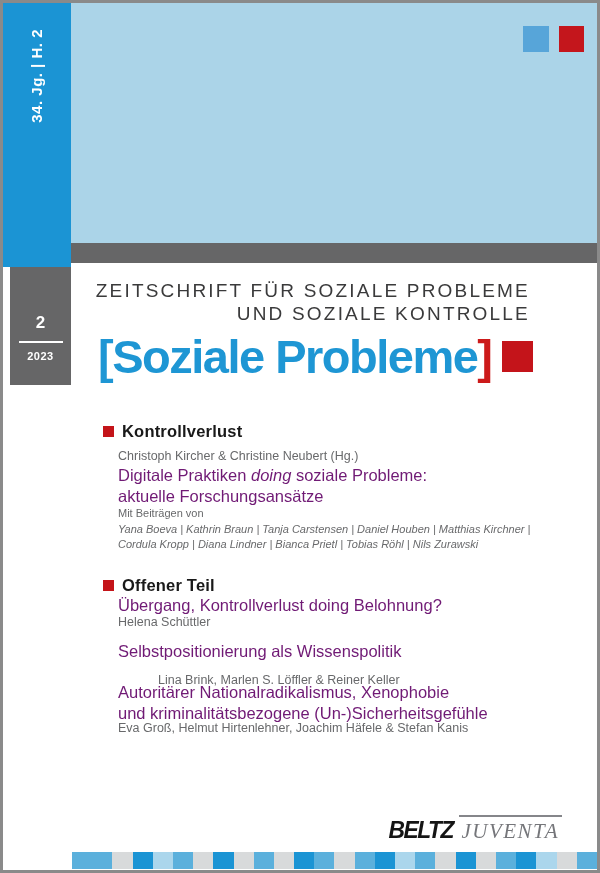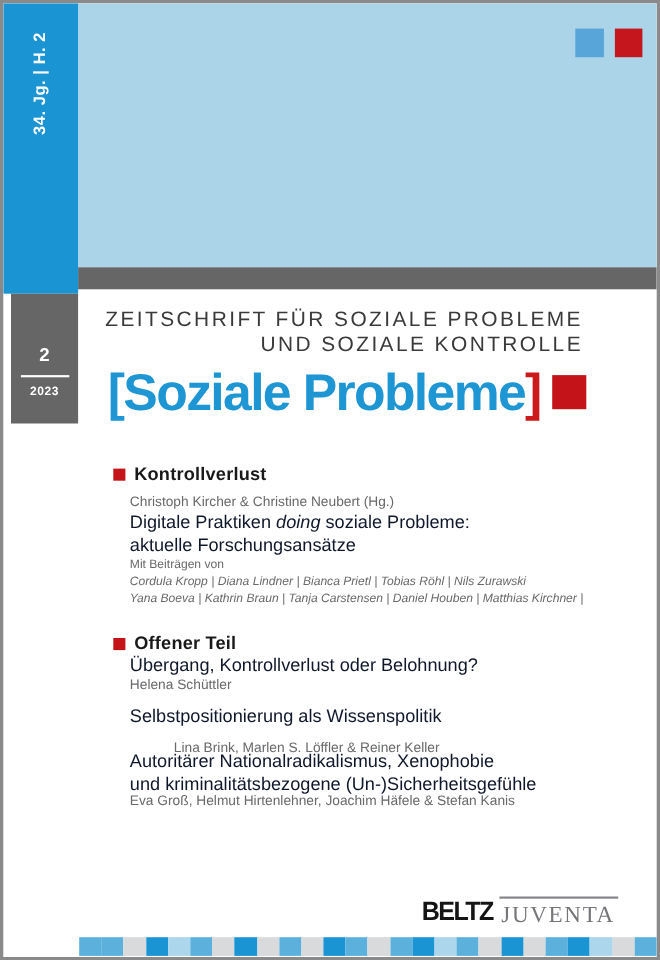--- a/index.html
+++ b/index.html
@@ -32,26 +32,26 @@
   .title-row{position:absolute;left:95px;top:330px;display:flex;align-items:center;}
   .title-main{font-size:47px;font-weight:bold;letter-spacing:-1.5px;line-height:1;color:#1e96d4;white-space:nowrap;}
   .bracket-red{color:#cc1a1a;}
   .title-square{width:31px;height:31px;background:#c4141a;margin-left:10px;}
 
   
   .sec-head{position:absolute;left:100px;display:flex;align-items:center;gap:8px;}
   .sec-bullet{width:11px;height:11px;background:#c41419;flex:0 0 auto;}
   .sec-label{font-size:16.5px;font-weight:bold;color:#191919;letter-spacing:.2px;}
   .byline{position:absolute;left:115px;font-size:12.5px;color:#68696b;white-space:nowrap;}
-  .item-title{position:absolute;left:115px;font-size:16.5px;line-height:21px;color:#0f172a;white-space:nowrap;}
+  .item-title{position:absolute;left:115px;font-size:16.5px;line-height:21px;color:#701a75;white-space:nowrap;}
   .contrib{position:absolute;left:115px;font-size:11px;line-height:15.5px;color:#68696b;white-space:nowrap;}
   .contrib .it{font-style:italic;}
 
   
-  .logo{position:absolute;top:812px;right:35px;display:flex;align-items:flex-start;}
+  .logo{position:absolute;top:812px;right:35px;display:flex;align-items:center;font-style:italic;}
   .beltz{font-size:24px;font-weight:bold;letter-spacing:-1.5px;color:#151515;transform:scaleX(.95);transform-origin:right;}
   .juventa{font-family:"Liberation Serif",serif;font-size:21px;color:#75767a;letter-spacing:1.5px;
            border-top:2px solid #85868a;padding:2px 3px 0 2px;margin-left:6px;}
 
   
   .strip{position:absolute;left:69px;right:0;top:849px;height:17px;display:flex;}
   .strip .cell{flex:1 1 0;}
 </style>
 </head>
 <body>
@@ -88,30 +88,30 @@
     <span class="sec-bullet"></span>
     <span class="sec-label">Kontrollverlust</span>
   </div>
   <div class="byline" style="top:446px;">Christoph Kircher &amp; Christine Neubert (Hg.)</div>
   <div class="item-title" style="top:462px;">
     <div><span>Digitale Praktiken </span><i>doing</i><span> soziale Probleme:</span></div>
     <div>aktuelle Forschungsansätze</div>
   </div>
   <div class="contrib" style="top:503px;">
     <div>Mit Beiträgen von</div>
+    <div class="it">Yana Boeva | Kathrin Braun | Tanja Carstensen | Daniel Houben | Matthias Kirchner |</div>
     <div class="it">Cordula Kropp | Diana Lindner | Bianca Prietl | Tobias Röhl | Nils Zurawski</div>
-    <div class="it">Yana Boeva | Kathrin Braun | Tanja Carstensen | Daniel Houben | Matthias Kirchner |</div>
   </div>
 
   <div class="sec-head" style="top:573px;">
     <span class="sec-bullet"></span>
     <span class="sec-label">Offener Teil</span>
   </div>
 
-  <div class="item-title" style="top:592px;">Übergang, Kontrollverlust oder Belohnung?</div>
+  <div class="item-title" style="top:592px;">Übergang, Kontrollverlust doing Belohnung?</div>
   <div class="byline" style="top:612px;">Helena Schüttler</div>
 
   <div class="item-title" style="top:638px;">Selbstpositionierung als Wissenspolitik</div>
   <div class="byline" style="top:670px;margin-left:40px;">Lina Brink, Marlen S. Löffler &amp; Reiner Keller</div>
 
   <div class="item-title" style="top:679px;">
     <div>Autoritärer Nationalradikalismus, Xenophobie</div>
     <div>und kriminalitätsbezogene (Un-)Sicherheitsgefühle</div>
   </div>
   <div class="byline" style="top:718px;">Eva Groß, Helmut Hirtenlehner, Joachim Häfele &amp; Stefan Kanis</div>

